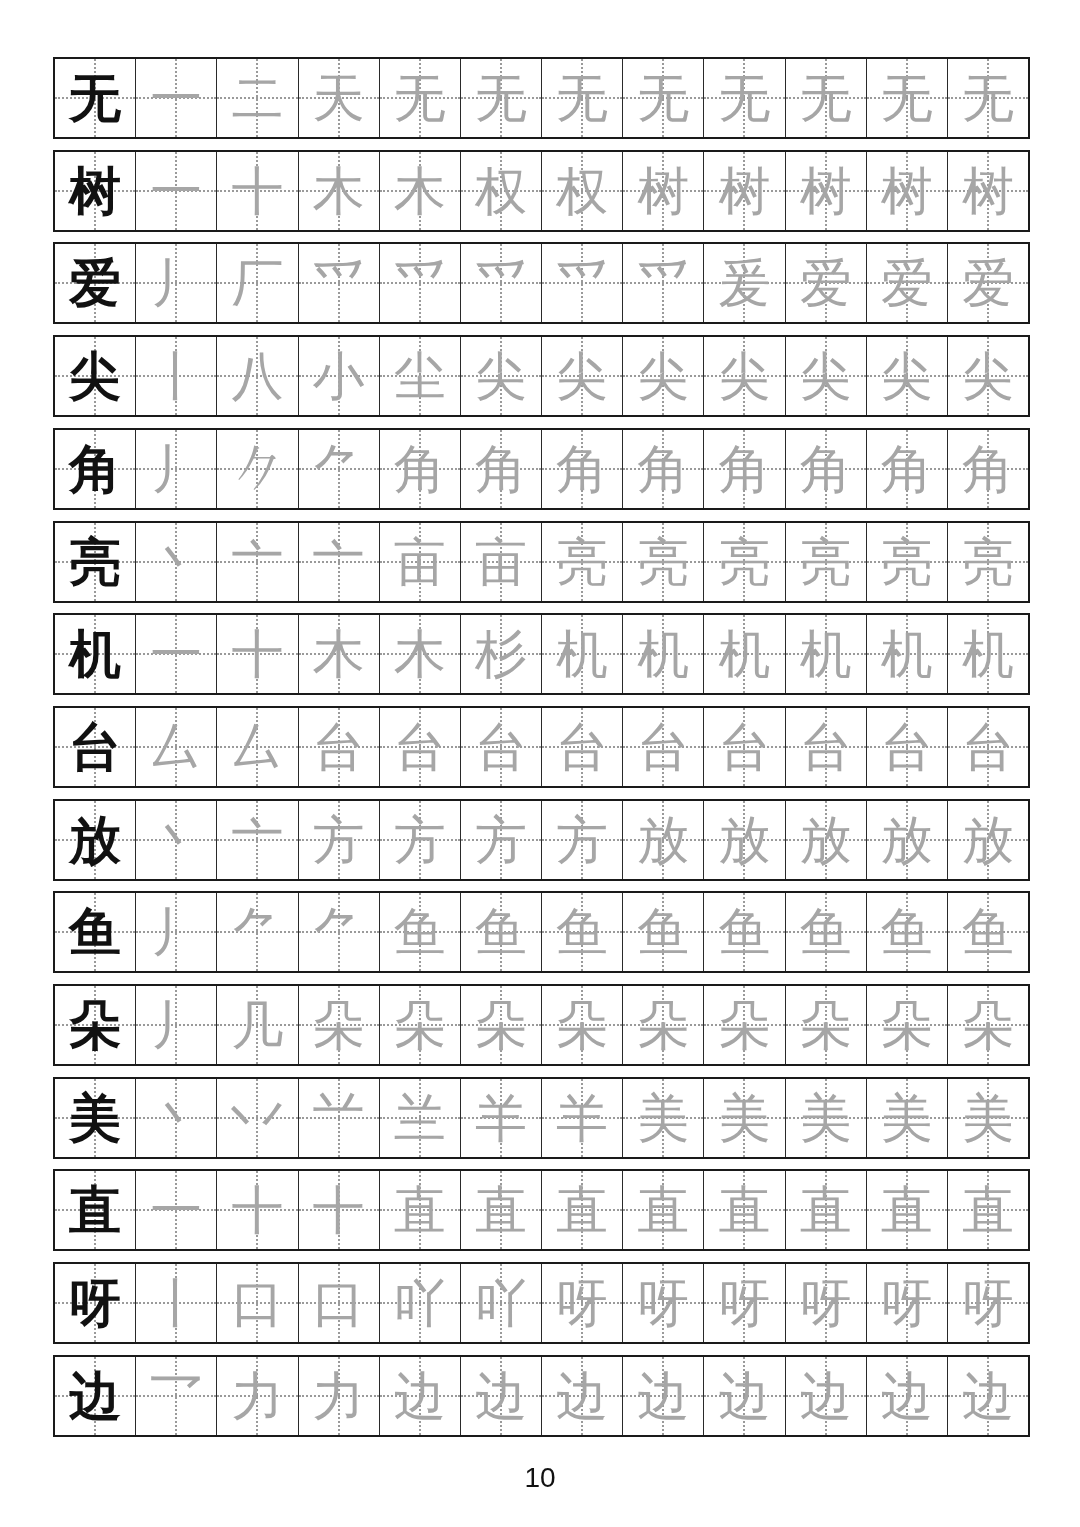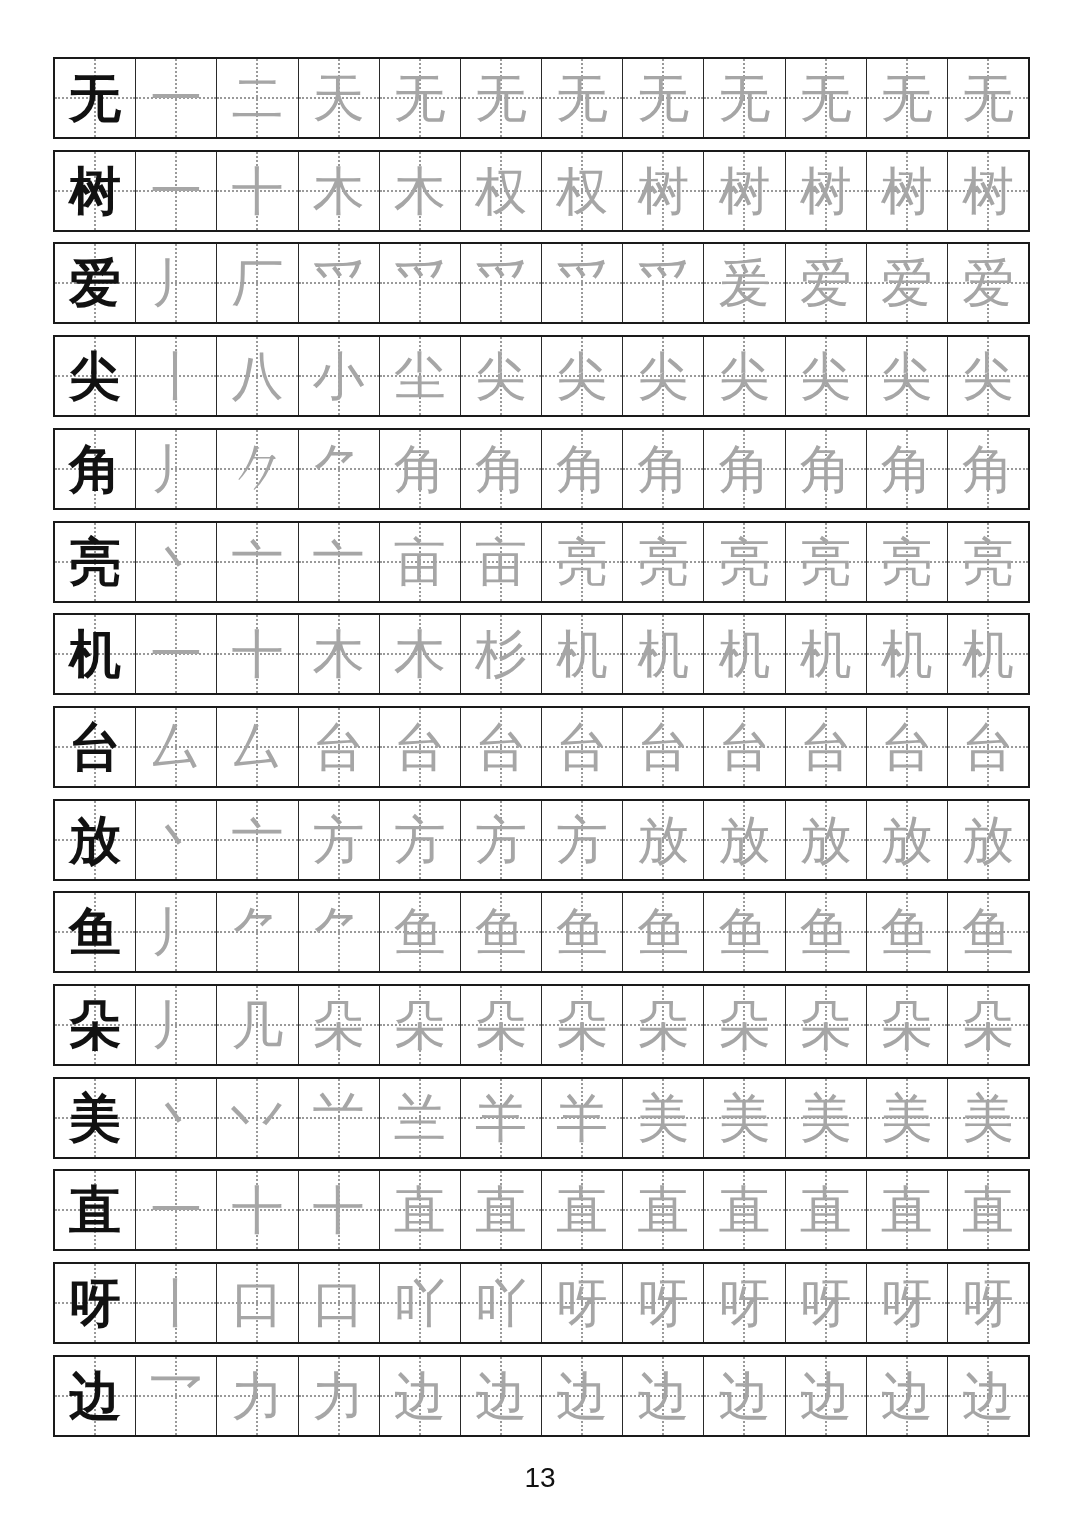--- a/index.html
+++ b/index.html
@@ -591,13 +591,13 @@
       </div>
       <div class="cell trace">
         <span class="glyph">边</span>
       </div>
       <div class="cell trace">
         <span class="glyph">边</span>
       </div>
     </div>
   </div>
 
-<div class="page-number">13</div>
+<div class="page-number">10</div>
 
 </body></html>

